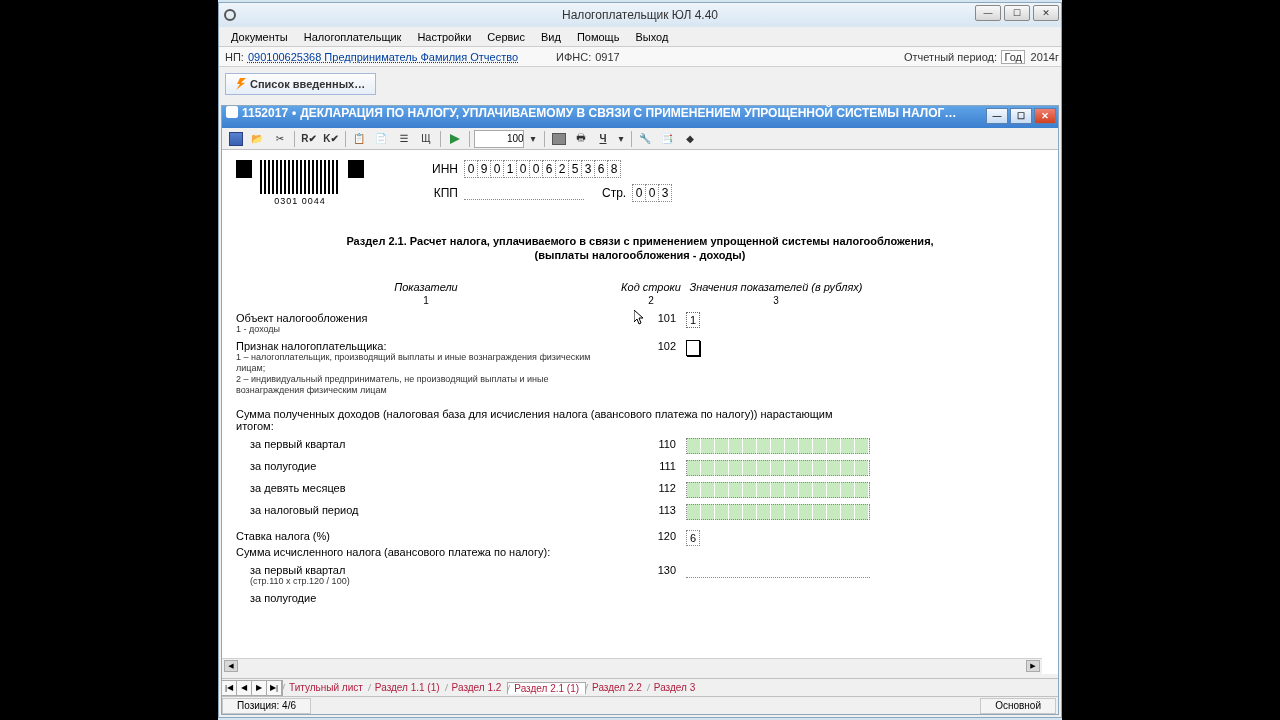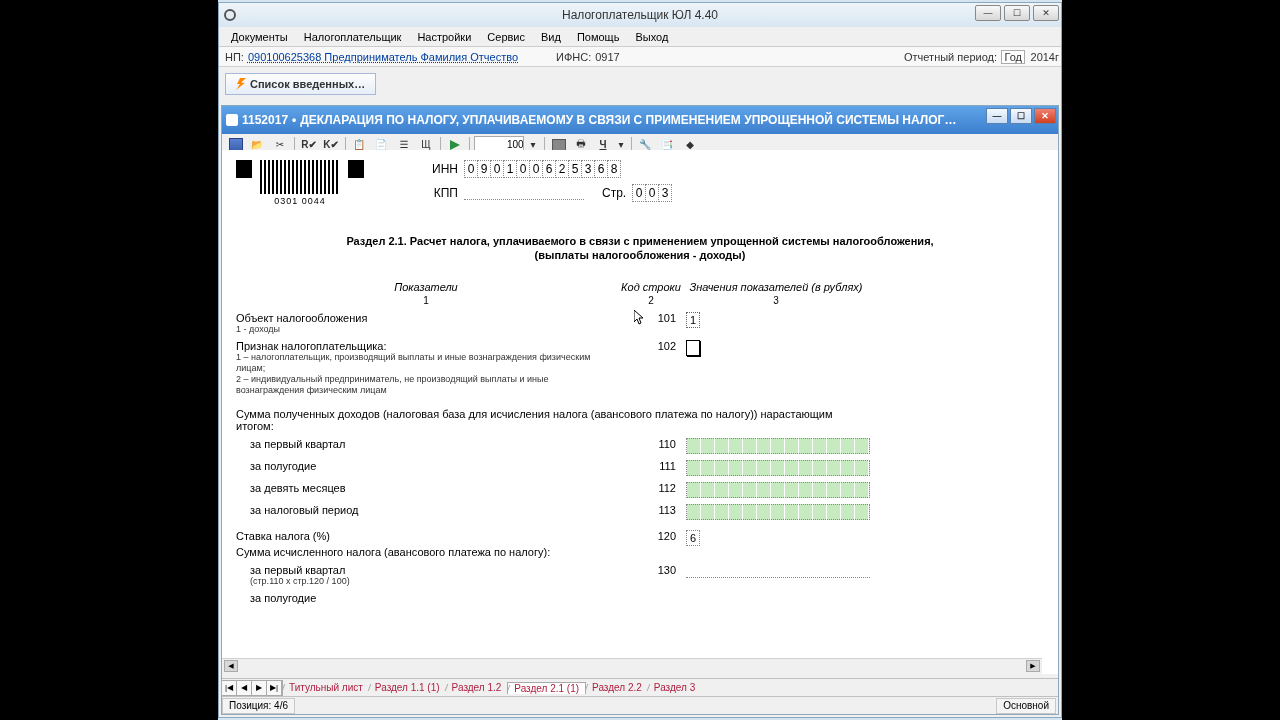--- a/index.html
+++ b/index.html
@@ -16,21 +16,21 @@
 .menubar span { padding:0 8px; cursor:default; }
 .infobar { height:20px; background:#f8f8f8; border-bottom:1px solid #d0d0d0; display:flex; align-items:center; font-size:11px; color:#333; padding:0 6px; position:relative; }
 .infobar .np-link { color:#0040a0; text-decoration:underline dotted; margin-left:4px; }
 .infobar .report-period { position:absolute; right:64px; }
 .infobar .year-box { position:absolute; right:36px; border:1px solid #aaa; padding:0 2px; background:#fff; }
 .infobar .year-val { position:absolute; right:2px; }
 .toolbar-area { height:36px; padding:6px; }
 .spisok-btn { height:22px; background:linear-gradient(#fdfdfd,#e6eef8); border:1px solid #a8b8d8; padding:0 10px; font-size:11px; font-weight:700; color:#333; display:inline-flex; align-items:center; gap:4px; }
 .spisok-btn .lightning { width:10px; height:12px; background:#ff8800; clip-path:polygon(40% 0,100% 0,50% 40%,90% 40%,0 100%,40% 50%,10% 50%); }
 .inner-window { position:absolute; left:2px; top:102px; width:838px; height:610px; border:1px solid #8ca8bf; background:#f0f0f0; }
-.inner-title { height:28px; background:linear-gradient(#5fa3e8,#3b7fcf); display:flex; align-items:center; color:#fff; font-size:12px; font-weight:700; padding:0 4px; position:relative; }
+.inner-title { height:22px; background:linear-gradient(#5fa3e8,#3b7fcf); display:flex; color:#fff; font-size:12px; font-weight:700; padding:0 4px; position:relative; }
 .inner-title .win-ctrls-i { position:absolute; right:2px; top:2px; display:flex; gap:2px; }
 .inner-title .win-btn-i { width:22px; height:16px; background:linear-gradient(#f4f8ff,#c8dcf4); border:1px solid #5a80b0; display:flex; align-items:center; justify-content:center; font-size:9px; color:#333; }
 .inner-title .win-btn-close { background:linear-gradient(#f08070,#d04020); color:#fff; }
 .doc-toolbar { height:22px; background:#f0f0f0; border-bottom:1px solid #c0c0c0; display:flex; align-items:center; padding:0 4px; gap:2px; font-size:10px; }
 .tbtn { width:20px; height:18px; border:1px solid transparent; display:flex; align-items:center; justify-content:center; color:#333; }
 .tsep { width:1px; height:16px; background:#b0b0b0; margin:0 2px; }
 .zoom-select { height:18px; border:1px solid #aaa; font-size:10px; width:50px; background:#fff;padding-left:32px; }
 .doc-content { position:absolute; left:0; top:44px; right:0; bottom:40px; background:#fff; overflow:auto; }
 .doc-page { padding:10px 14px 10px 14px; font-size:11px; color:#000; position:relative; }
 .hdr-row { display:flex; align-items:flex-start; gap:20px; }
@@ -61,21 +61,21 @@
 .val-cell.active { border:1px solid #000; box-shadow:1px 1px 0 #000; }
 .green-line { height:16px; width:184px; background:repeating-linear-gradient(90deg,#c8eac0 0 13px,#fff 13px 14px); border:1px dotted #888; }
 .dotted-underline { width:184px; height:14px; border-bottom:1px dotted #888; }
 .bottom-tabs { position:absolute; left:0; right:0; bottom:18px; height:18px; background:#f0f0f0; border-top:1px solid #c0c0c0; display:flex; align-items:center; font-size:10px; }
 .nav-block { display:flex; border-right:1px solid #aaa; }
 .nav-b { width:16px; height:16px; border:1px solid #aaa; background:#f8f8f8; display:flex; align-items:center; justify-content:center; font-size:8px; margin-left:-1px; }
 .tab { padding:0 6px; color:#b02040; position:relative; }
 .tab::before { content:""; position:absolute; left:0; top:2px; bottom:2px; width:0; border-left:1px solid #aaa; transform:skewX(-20deg); }
 .tab.active { background:#fff; border:1px solid #aaa; border-bottom:0; }
 .statusbar { position:absolute; left:0; right:0; bottom:0; height:18px; background:#f0f0f0; border-top:1px solid #c0c0c0; display:flex; align-items:center; font-size:10px; }
-.status-cell { border:1px solid #c8c8c8; padding:0 6px; height:16px; display:flex; align-items:center; background:#f4f4f4; }
+.status-cell { border:1px solid #c8c8c8; padding:0 14px; height:16px; display:flex; align-items:center; background:#f4f4f4; }
 .status-main { position:absolute; right:2px; }
 .scroll-v { position:absolute; right:0; top:44px; bottom:58px; width:16px; background:#f0f0f0; border-left:1px solid #d0d0d0; }
 .scroll-thumb { position:absolute; top:2px; left:2px; right:2px; height:12px; background:#c8c8c8; border:1px solid #a0a0a0; }
 .scroll-h { position:absolute; left:0; right:16px; bottom:40px; height:16px; background:#f0f0f0; border-top:1px solid #d0d0d0; }
 .scroll-h .arrow-l { position:absolute; left:2px; top:1px; width:14px; height:12px; background:#d8d8d8; border:1px solid #aaa; font-size:7px; display:flex; align-items:center; justify-content:center; }
 .scroll-h .arrow-r { position:absolute; right:2px; top:1px; width:14px; height:12px; background:#d8d8d8; border:1px solid #aaa; font-size:7px; display:flex; align-items:center; justify-content:center; }
 .cursor-arrow { position:absolute; left:412px; top:160px; width:12px; height:16px; pointer-events:none; }
 .cursor-arrow svg { width:12px; height:16px; }
 .disk-icon { width:14px; height:14px; background:linear-gradient(#5a80d0,#3a60b0); border:1px solid #2a4080; position:relative; }
 .print-icon { width:14px; height:12px; background:#888; border:1px solid #555; }

